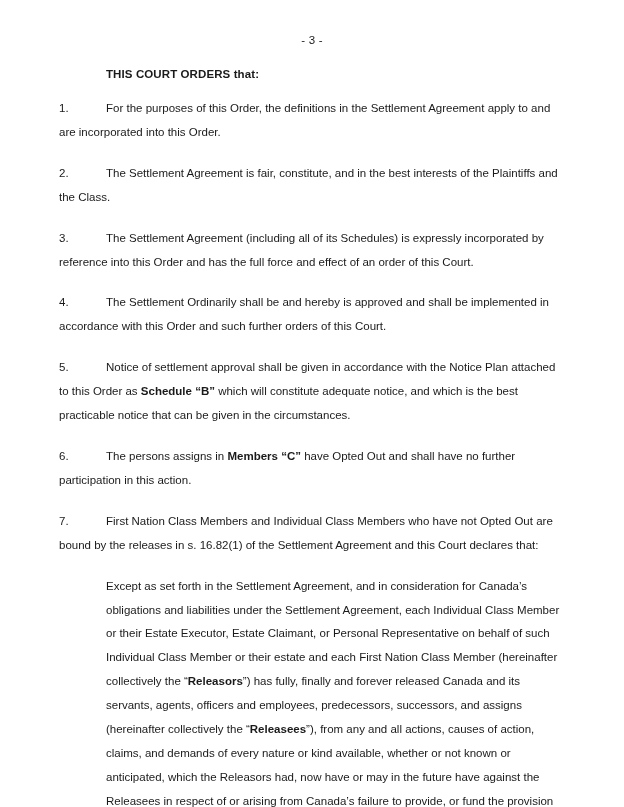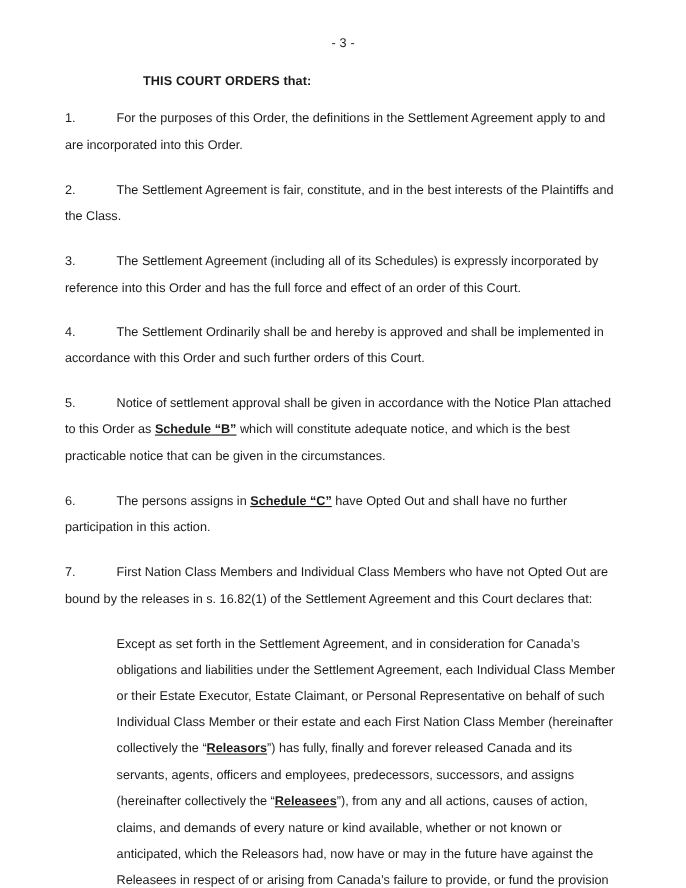--- a/index.html
+++ b/index.html
@@ -24,21 +24,21 @@
     letter-spacing: 0.2px;
   }
   .body-area {
     margin: 0 auto;
     padding-top: 22px;
     width: 506px;
   }
   .heading {
     font-size: 11.5px;
     font-weight: bold;
-    margin-left: 71px;
+    margin-left: 47px;
     margin-bottom: 0;
     letter-spacing: 0.1px;
   }
   .numbered {
     position: relative;
     font-size: 11.5px;
     line-height: 2.08;
     margin-top: 17px;
     text-align: left;
   }
@@ -54,21 +54,20 @@
   }
   .block-quote {
     font-size: 11.5px;
     line-height: 2.08;
     margin-top: 17px;
     margin-left: 47px;
     margin-right: 4px;
   }
   b, .bold {
     font-weight: bold;
-    text-decoration: underline;
   }
 </style>
 </head>
 <body>
 
 <div class="page">
 
   <div class="page-number">- 3 -</div>
 
   <div class="body-area">
@@ -95,21 +94,21 @@
       <span class="txt">The Settlement Ordinarily shall be and hereby is approved and shall be implemented in accordance with this Order and such further orders of this Court.</span>
     </div>
 
     <div class="numbered">
       <span class="num">5.</span>
       <span class="txt"><span>Notice of settlement approval shall be given in accordance with the Notice Plan attached to this Order as </span><b>Schedule “B”</b><span> which will constitute adequate notice, and which is the best practicable notice that can be given in the circumstances.</span></span>
     </div>
 
     <div class="numbered">
       <span class="num">6.</span>
-      <span class="txt"><span>The persons assigns in </span><b>Schedule “C”</b><span> have Opted Out and shall have no further participation in this action.</span></span>
+      <span class="txt"><span>The persons assigns in </span><b>Members “C”</b><span> have Opted Out and shall have no further participation in this action.</span></span>
     </div>
 
     <div class="numbered">
       <span class="num">7.</span>
       <span class="txt">First Nation Class Members and Individual Class Members who have not Opted Out are bound by the releases in s. 16.82(1) of the Settlement Agreement and this Court declares that:</span>
     </div>
 
     <div class="block-quote">
       <span>Except as set forth in the Settlement Agreement, and in consideration for Canada’s obligations and liabilities under the Settlement Agreement, each Individual Class Member or their Estate Executor, Estate Claimant, or Personal Representative on behalf of such Individual Class Member or their estate and each First Nation Class Member (hereinafter collectively the “</span><b>Releasors</b><span>”) has fully, finally and forever released Canada and its servants, agents, officers and employees, predecessors, successors, and assigns (hereinafter collectively the “</span><b>Releasees</b><span>”), from any and all actions, causes of action, claims, and demands of every nature or kind available, whether or not known or anticipated, which the Releasors had, now have or may in the future have against the Releasees in respect of or arising from Canada’s failure to provide, or fund the provision of, safe drinking water on the Reserve or Reserves of such First Nation Class Member, or on which such Individual Class Member was Ordinarily Resident</span>
     </div>

